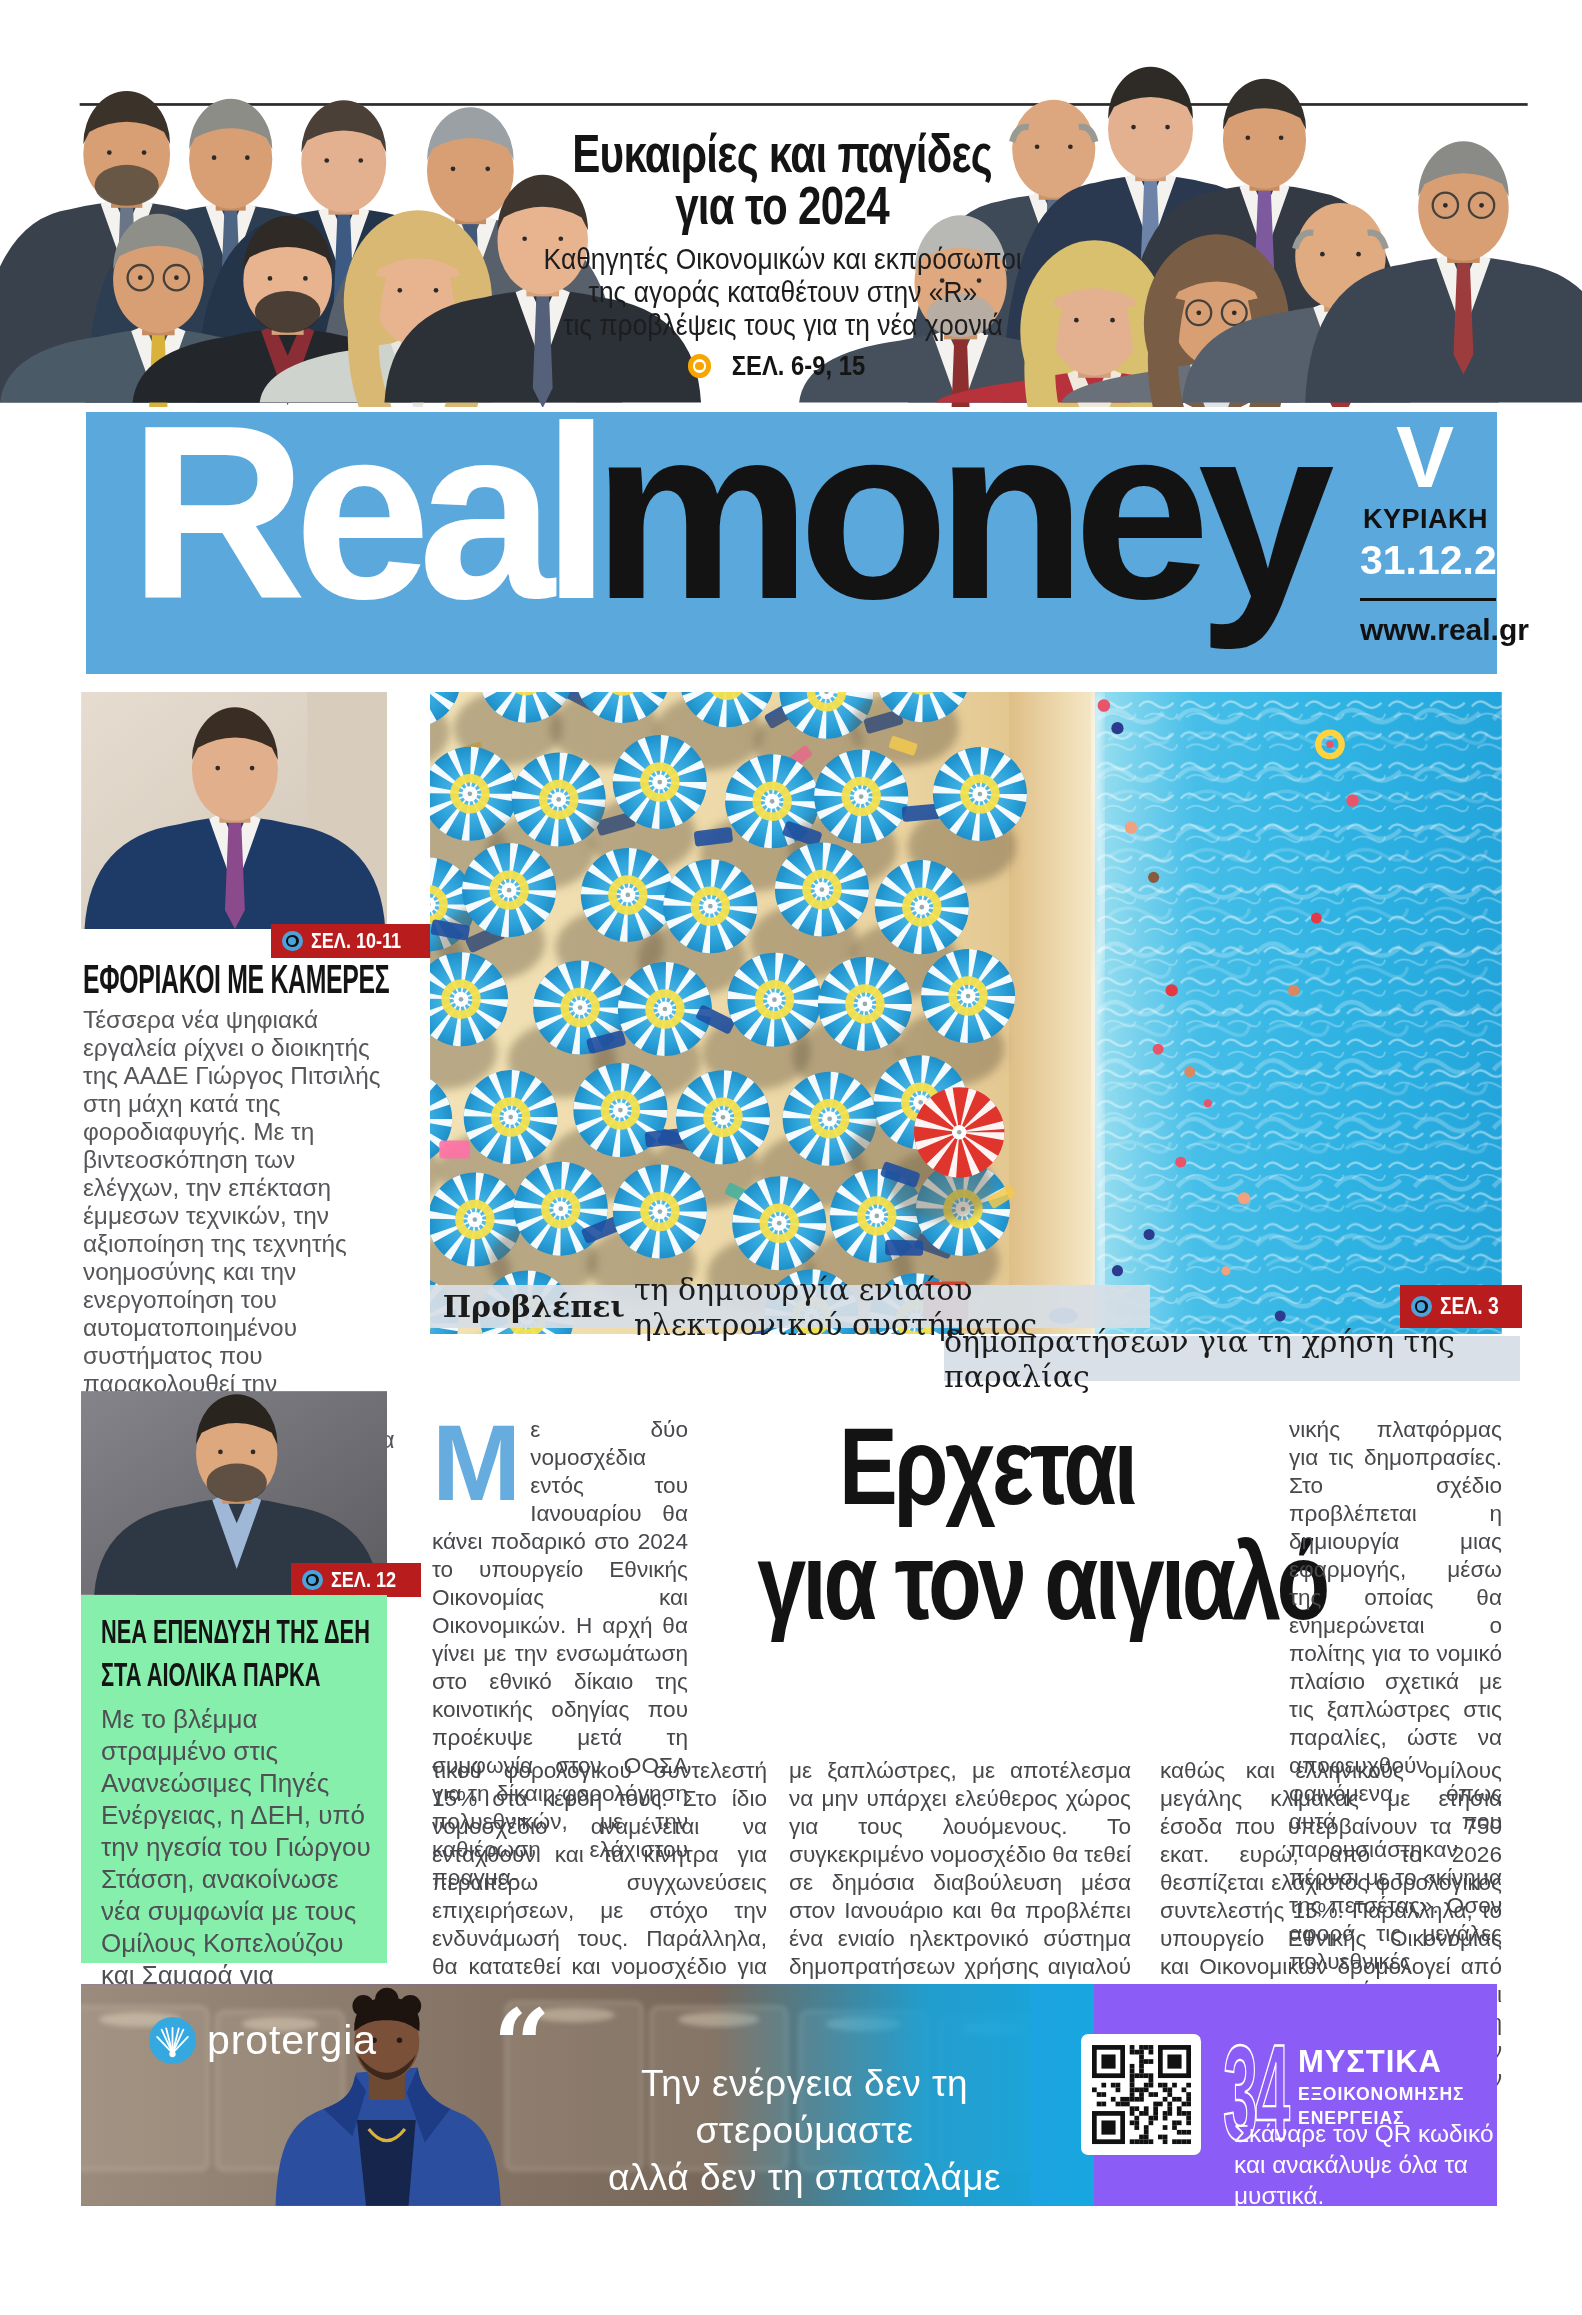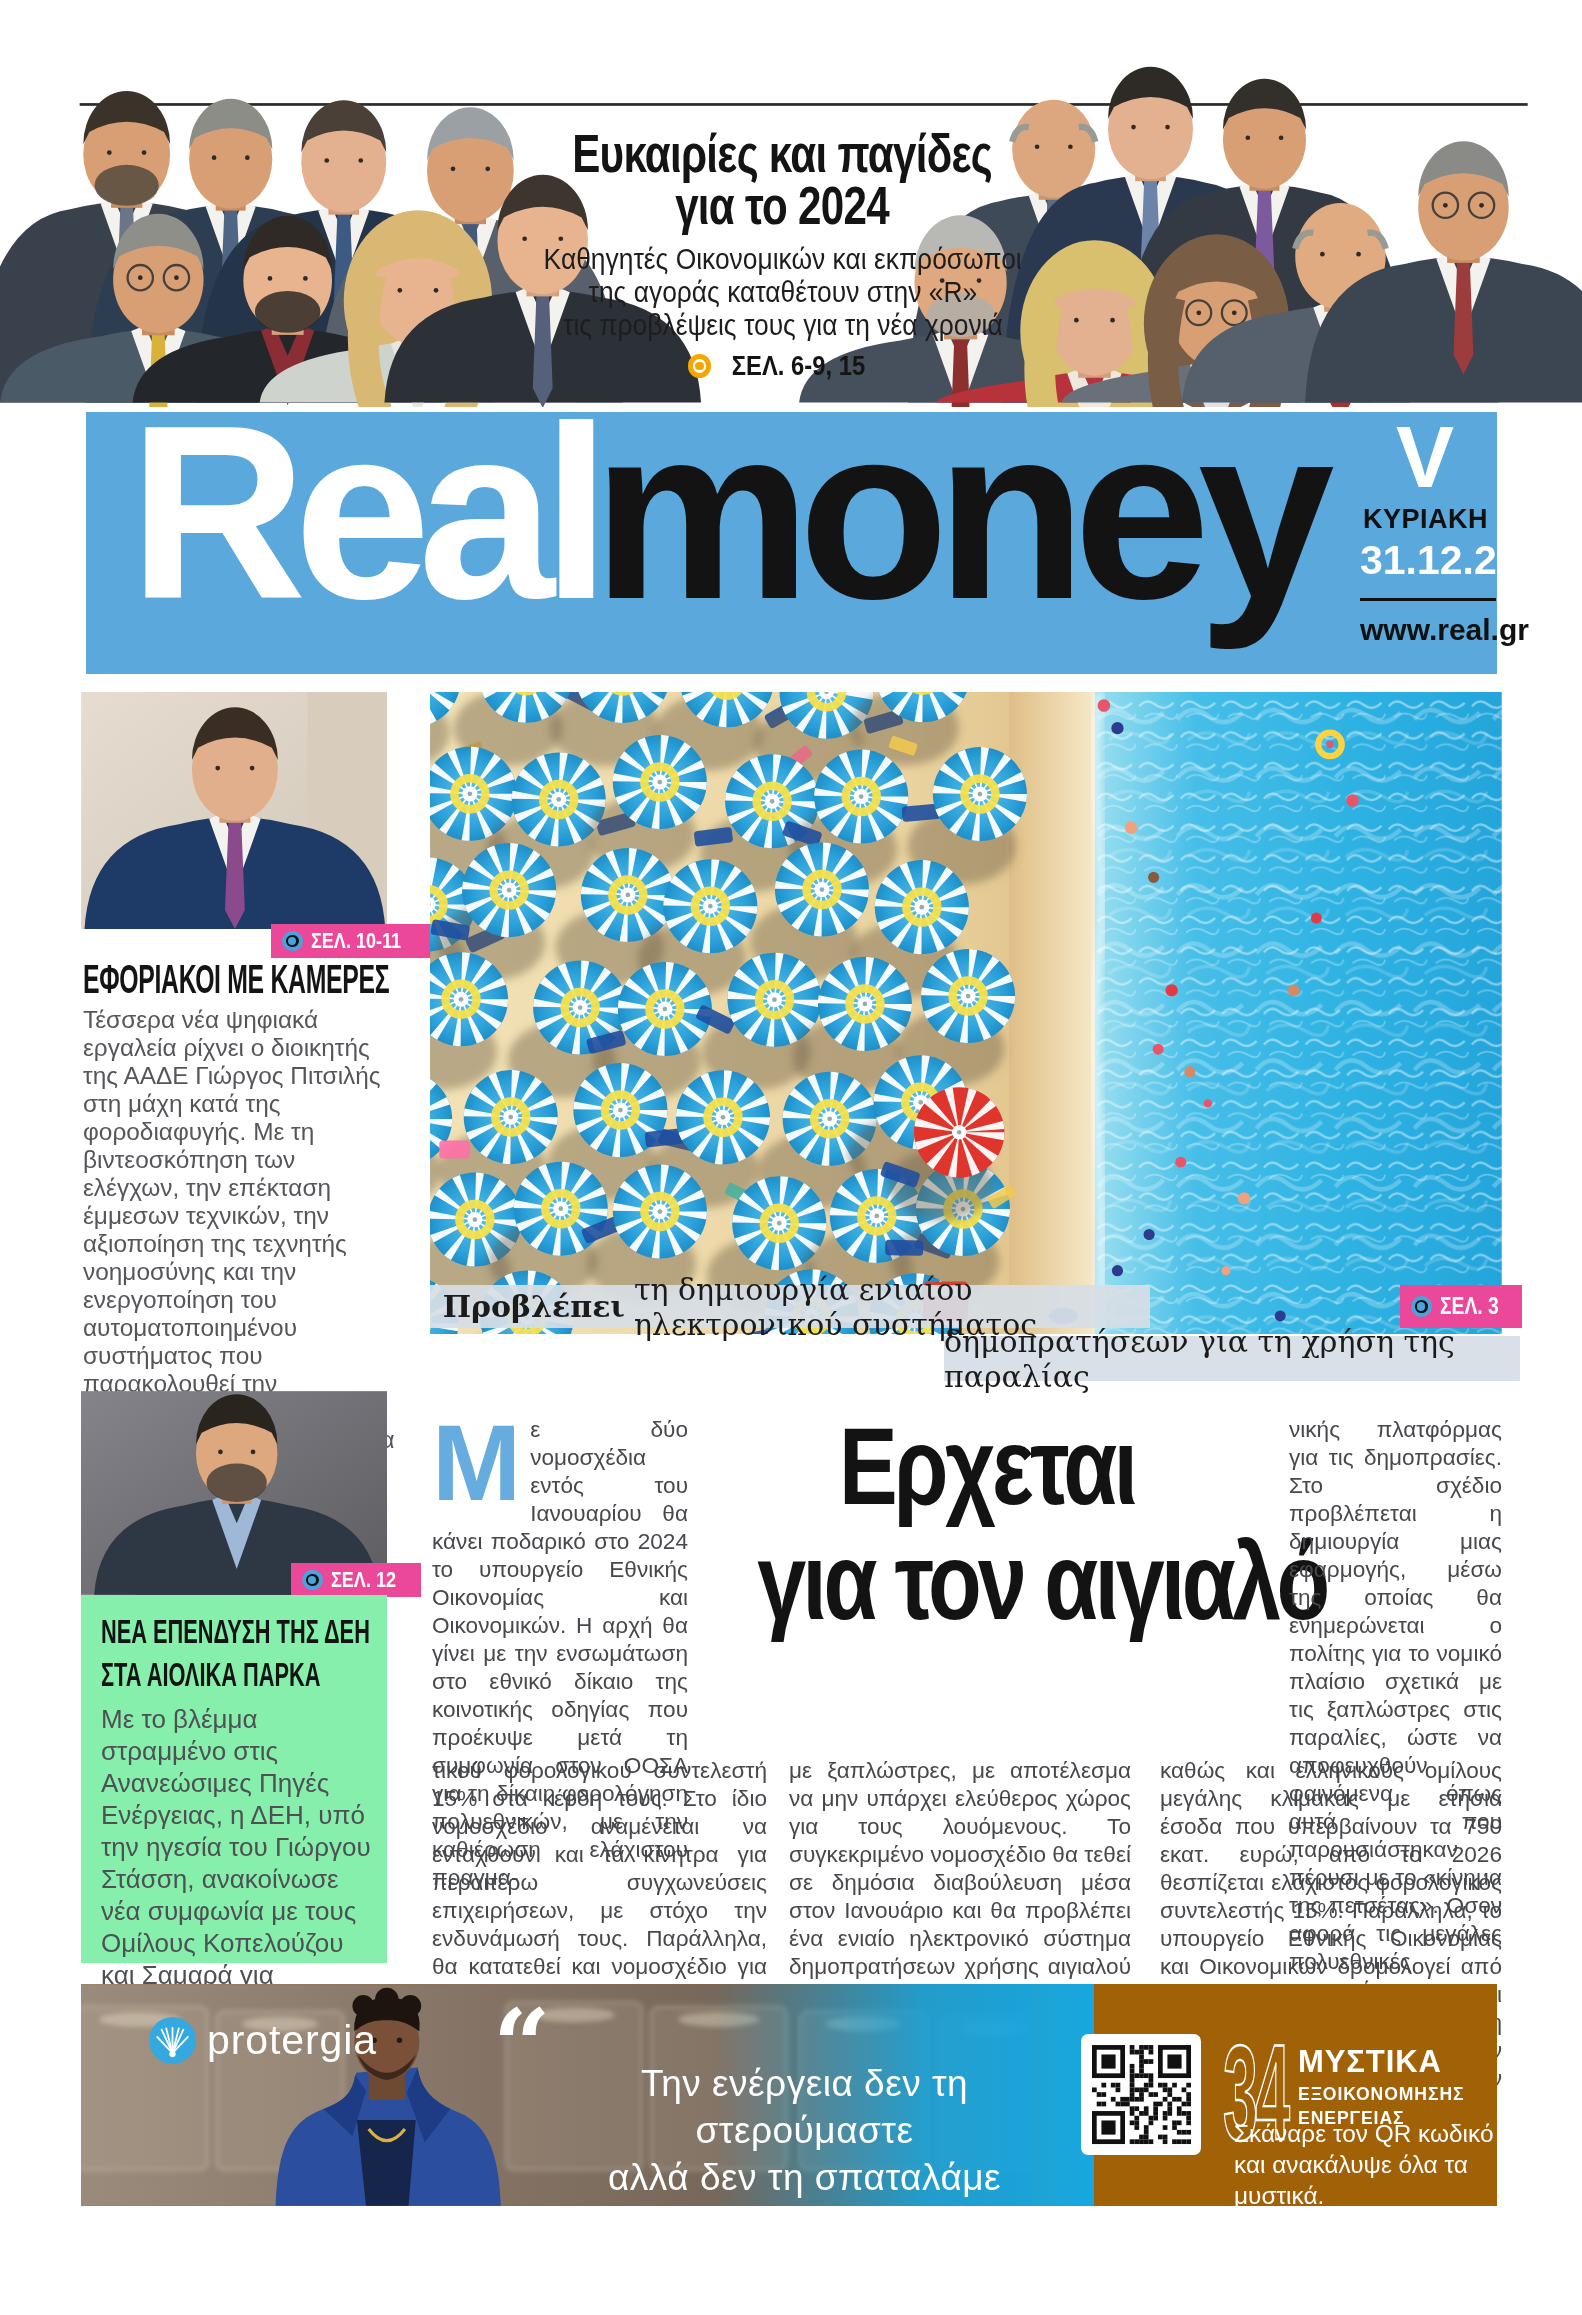--- a/index.html
+++ b/index.html
@@ -23,21 +23,21 @@
   #masthead-title{position:absolute;left:43px;top:-22px;font-size:246px;font-weight:800;
                   letter-spacing:-12.7px;line-height:246px;white-space:nowrap;}
   #masthead-title .w{color:#ffffff;} #masthead-title .b{color:#131313;margin-left:-5.4px;}
   #mh-logo{position:absolute;left:1310px;top:-5.4px;font-size:87px;font-weight:700;color:#fff;}
   #mh-day{position:absolute;left:1277px;top:92px;font-size:27px;font-weight:800;color:#111;letter-spacing:0.5px;}
   #mh-date{position:absolute;left:1274px;top:125px;font-size:41px;font-weight:800;color:#fff;}
   #mh-rule{position:absolute;left:1274px;top:186px;width:136px;height:2.7px;background:#111;}
   #mh-site{position:absolute;left:1274px;top:201px;font-size:30px;font-weight:800;color:#111;}
 
   
-  .page-badge{background:#ec4899;display:flex;align-items:center;gap:8.1px;padding:0 11px;color:#fff;}
+  .page-badge{background:#b91c1c;display:flex;align-items:center;gap:8.1px;padding:0 11px;color:#fff;}
   .ring-blue{width:12.7px;height:12.7px;border-radius:50%;border:4.5px solid #4AA3DC;background:#101010;position:relative;flex:0 0 auto;}
   .ring-blue:after{content:"";position:absolute;left:2.3px;top:2.3px;width:8.1px;height:8.1px;border-radius:50%;background:#4AA3DC;}
   .page-badge span{font-weight:800;}
 
   
   .lh1{font-size:40px;font-weight:900;color:#141414;letter-spacing:-0.5px;}
   .lbody{font-size:24.4px;line-height:28px;color:#55565a;text-align:left;}
   #deh-panel{left:81px;top:1595px;width:306px;height:368px;background:#86efac;}
   .lh2{font-size:33px;font-weight:900;color:#141414;line-height:43px;}
   .lbody2{font-size:26px;line-height:32px;color:#4e5054;}
@@ -47,21 +47,21 @@
             font-size:30px;color:#1b1b1b;display:flex;align-items:center;}
   .cap-bold{font-weight:700;margin-right:9px;}
 
   
   #main-headline{left:686px;top:1408px;width:601px;text-align:center;color:#131313;}
   #main-headline div{font-size:110px;font-weight:900;line-height:115px;letter-spacing:-4.5px;}
   .mbody{font-size:22.6px;line-height:28px;color:#46484b;text-align:justify;}
   .dropcap{float:left;font-size:107px;line-height:87px;font-weight:700;color:#66ACDE;margin:3.6px 9px 0 0;}
 
   
-  #ad{left:81px;top:1984px;width:1416px;height:222px;overflow:hidden;background:#a16207;}
+  #ad{left:81px;top:1984px;width:1416px;height:222px;overflow:hidden;background:#8b5cf6;}
   #ad-quote{position:absolute;left:452px;top:76px;width:543px;text-align:center;color:#fff;font-weight:400;}
   #ad-quote .ql{font-size:37px;line-height:47px;letter-spacing:0.5px;}
   .bigquote{color:#fff;font-family:"DejaVu Serif",serif;font-weight:700;}
   #qr-box{position:absolute;left:1000px;top:50px;width:120px;height:121px;background:#fff;border-radius:7.2px;}
   #ad-34{position:absolute;left:1142px;top:40px;font-size:136px;font-weight:800;line-height:136px;
          color:transparent;-webkit-text-stroke:2.3px #ffffff;transform:scaleX(.46);transform-origin:left top;letter-spacing:-5.4px;}
   #ad-mystika{position:absolute;left:1217px;top:60px;color:#fff;}
   #ad-mystika .m1{font-size:31px;font-weight:800;letter-spacing:0.9px;}
   #ad-mystika .m2{font-size:17.6px;font-weight:600;letter-spacing:0.9px;margin-top:3.6px;}
   #ad-cta{position:absolute;left:1153px;top:134px;color:#fff;font-size:24.4px;line-height:31px;}

